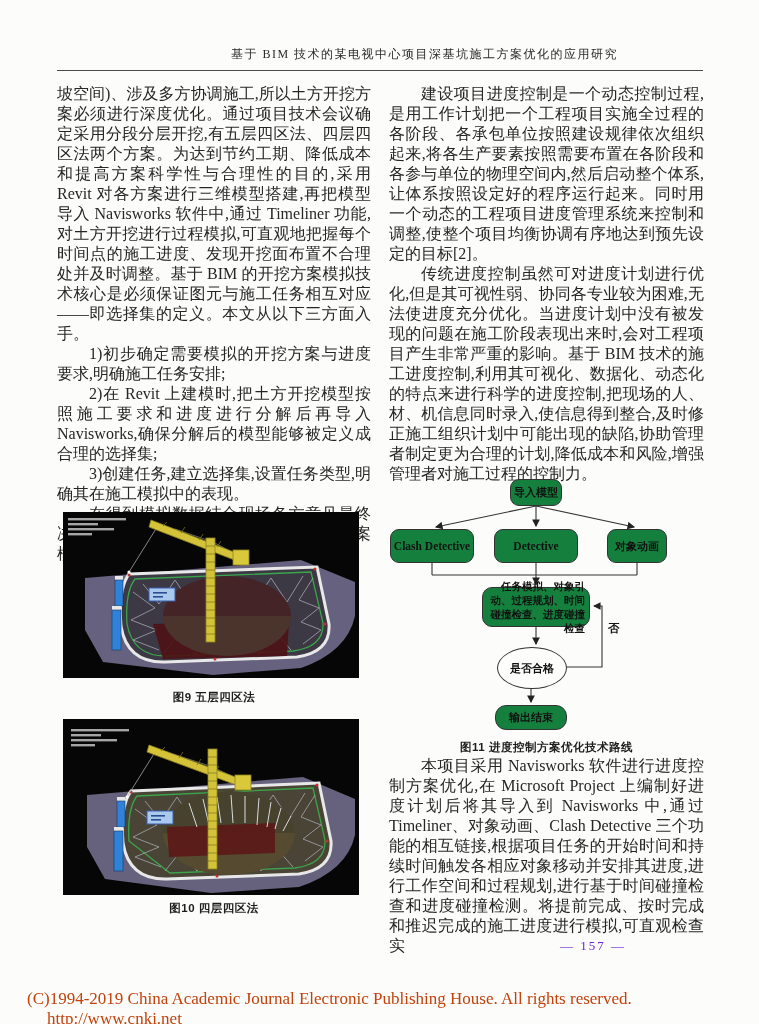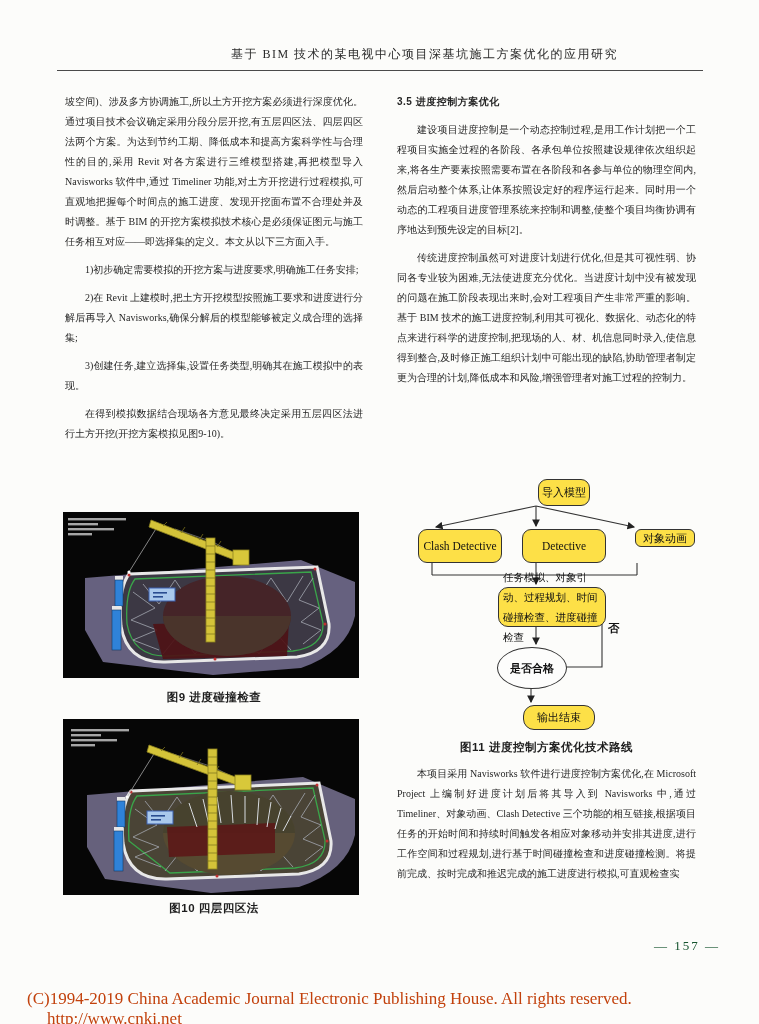--- a/index.html
+++ b/index.html
@@ -11,21 +11,21 @@
   
   .header-title{
     position:absolute;top:46px;left:0;width:100%;text-align:center;
     font-size:12px;letter-spacing:1.5px;color:#2a2a2a;padding-left:45px;
   }
   .header-rule{position:absolute;top:70px;left:57px;width:646px;height:0;border-top:1.2px solid #4a4a4a;}
   
   .col{position:absolute;top:84px;width:314px;}
   .col-left{left:57px;}
   .col-right{left:389px;width:315px;}
-  .col p{margin:8px;font-size:10px;line-height:20px;text-align:justify;color:#262626;}
+  .col p{margin:0;font-size:16px;line-height:20px;text-align:justify;color:#262626;}
   .indent{text-indent:2em;}
   .sec-head{
     font-family:"Liberation Sans","DejaVu Sans",sans-serif;
     font-weight:bold;font-size:13px;margin:0 0 3px 0;color:#1d1d1d;letter-spacing:.5px;
   }
   
   .fig-img{position:absolute;left:63px;width:296px;display:block;}
   #fig9{top:512px;height:166px;}
   #fig10{top:719px;height:176px;}
   .fig-caption{
@@ -36,43 +36,43 @@
   #cap9{top:690px;}
   #cap10{top:901px;}
   #cap11{position:absolute;left:389px;width:315px;top:740px;text-align:center;
     font-family:"Liberation Sans","DejaVu Sans",sans-serif;font-weight:bold;
     font-size:11.5px;color:#1d1d1d;letter-spacing:.5px;}
   
   #flowchart{position:absolute;left:389px;top:478px;width:315px;height:254px;}
   #flowchart svg{position:absolute;left:0;top:0;}
   .fc-box{
     position:absolute;box-sizing:border-box;border:1.1px solid #333;border-radius:9px;
-    background:#fde047;display:flex;align-items:center;justify-content:center;
-    font-family:"Liberation Sans","DejaVu Sans",sans-serif;font-weight:normal;
-    font-size:11px;color:#111;text-align:center;line-height:12.5px;margin-left:28px;
+    background:#15803d;display:flex;align-items:center;justify-content:center;
+    font-family:"Liberation Sans","DejaVu Sans",sans-serif;font-weight:bold;
+    font-size:11px;color:#111;text-align:center;line-height:12.5px;
   }
   .fc-serif{font-family:"Liberation Serif","DejaVu Serif",serif;font-size:11.5px;}
   #fc-import{left:121px;top:1px;width:52px;height:27px;}
   #fc-clash{left:1px;top:51px;width:84px;height:34px;}
   #fc-timeliner{left:105px;top:51px;width:84px;height:34px;}
-  #fc-anim{left:218px;top:51px;width:60px;height:18px;border-radius:6px;}
-  #fc-process{left:81px;top:109px;width:108px;height:40px;border-radius:10px;
-    font-size:10.5px;line-height:20px;padding:2px 4px;text-align:left;}
+  #fc-anim{left:218px;top:51px;width:60px;height:34px;}
+  #fc-process{left:93px;top:109px;width:108px;height:40px;border-radius:10px;
+    font-size:10.5px;line-height:14px;padding:2px 4px;text-align:right;}
   #fc-decision{
     position:absolute;left:108px;top:169px;width:68px;height:40px;border:1.1px solid #333;
     border-radius:50%;background:#fdfdfc;display:flex;align-items:center;justify-content:center;
     font-family:"Liberation Sans","DejaVu Sans",sans-serif;font-weight:bold;font-size:11px;color:#111;}
   #fc-output{left:106px;top:227px;width:72px;height:25px;border-radius:11px;}
   #fc-no{position:absolute;left:219px;top:143px;font-family:"Liberation Sans","DejaVu Sans",sans-serif;
     font-weight:bold;font-size:11.5px;color:#111;}
   
   #para3-block{position:absolute;left:389px;top:756px;width:315px;}
   
-  #page-number{position:absolute;left:560px;top:938px;width:160px;text-align:right;
-    font-size:13px;letter-spacing:2px;color:#14532d;}
+  #page-number{position:absolute;left:560px;top:938px;width:160px;text-align:left;
+    font-size:13px;letter-spacing:2px;color:#6d28d9;}
   #footer{position:absolute;left:27px;top:989px;width:720px;font-size:17px;color:#c2410c;}
   #footer .url{margin-left:20px;}
 </style>
 </head>
 <body>
 
 <div id="page">
 
   <div class="header-title">基于 BIM 技术的某电视中心项目深基坑施工方案优化的应用研究</div>
   <div class="header-rule"></div>
@@ -127,21 +127,21 @@
       <circle cx="66" cy="60" r="1.6" fill="#ffffff"></circle>
       <line x1="150" y1="30" x2="112" y2="17" stroke="#888888" stroke-width="0.7"></line>
       <line x1="150" y1="30" x2="176" y2="44" stroke="#888888" stroke-width="0.7"></line>
       <polygon points="88,8 176,42 174,49 86,15" fill="#d4c339" stroke="#8f8420" stroke-width="0.8"></polygon>
       <path d="M100,14 L104,10 M118,21 L122,15 M136,28 L140,22 M154,35 L158,29" stroke="#7a701a" stroke-width="0.8"></path>
       <rect x="143" y="26" width="9" height="104" fill="#d4c339" stroke="#8f8420" stroke-width="0.8"></rect>
       <path d="M143,34 h9 M143,42 h9 M143,50 h9 M143,58 h9 M143,66 h9 M143,74 h9 M143,82 h9 M143,90 h9 M143,98 h9 M143,106 h9 M143,114 h9 M143,122 h9" stroke="#7a701a" stroke-width="0.7"></path>
       <rect x="170" y="38" width="16" height="15" fill="#d8c83a" stroke="#8f8420" stroke-width="0.8"></rect>
     </g>
   </svg>
-  <div id="cap9" class="fig-caption">图9  进度碰撞检查</div>
+  <div id="cap9" class="fig-caption">图9  五层四区法</div>
 
   <svg id="fig10" class="fig-img" viewBox="0 0 296 176" xmlns="http://www.w3.org/2000/svg">
     <rect x="0" y="0" width="296" height="176" fill="#060606"></rect>
     <g fill="#cfcfcf" opacity="0.8">
       <rect x="8" y="10" width="58" height="2.4"></rect>
         <rect x="8" y="15" width="30" height="2.4"></rect>
       <rect x="8" y="20" width="46" height="2.4"></rect>
         <rect x="8" y="25" width="24" height="2.4"></rect>
     </g>
     <path d="M24,76 L240,58 L292,80 L292,116 Q284,152 236,168 L148,174 L42,160 L24,128 Z" fill="#66617c"></path>
@@ -192,21 +192,20 @@
       <polygon points="86,26 178,60 176,67 84,33" fill="#d4c339" stroke="#8f8420" stroke-width="0.8"></polygon>
       <path d="M98,32 L102,28 M116,39 L120,33 M134,46 L138,40 M152,53 L156,47" stroke="#7a701a" stroke-width="0.8"></path>
       <rect x="145" y="30" width="9" height="120" fill="#d4c339" stroke="#8f8420" stroke-width="0.8"></rect>
       <path d="M145,38 h9 M145,46 h9 M145,54 h9 M145,62 h9 M145,70 h9 M145,78 h9 M145,86 h9 M145,94 h9 M145,102 h9 M145,110 h9 M145,118 h9 M145,126 h9 M145,134 h9 M145,142 h9" stroke="#7a701a" stroke-width="0.7"></path>
       <rect x="172" y="56" width="16" height="15" fill="#d8c83a" stroke="#8f8420" stroke-width="0.8"></rect>
     </g>
   </svg>
   <div id="cap10" class="fig-caption">图10  四层四区法</div>
 
   <div class="col col-right">
-    <p class="sec-head">3.5  进度控制方案优化</p>
     <p class="indent">建设项目进度控制是一个动态控制过程,是用工作计划把一个工程项目实施全过程的各阶段、各承包单位按照建设规律依次组织起来,将各生产要素按照需要布置在各阶段和各参与单位的物理空间内,然后启动整个体系,让体系按照设定好的程序运行起来。同时用一个动态的工程项目进度管理系统来控制和调整,使整个项目均衡协调有序地达到预先设定的目标[2]。</p>
     <p class="indent">传统进度控制虽然可对进度计划进行优化,但是其可视性弱、协同各专业较为困难,无法使进度充分优化。当进度计划中没有被发现的问题在施工阶段表现出来时,会对工程项目产生非常严重的影响。基于 BIM 技术的施工进度控制,利用其可视化、数据化、动态化的特点来进行科学的进度控制,把现场的人、材、机信息同时录入,使信息得到整合,及时修正施工组织计划中可能出现的缺陷,协助管理者制定更为合理的计划,降低成本和风险,增强管理者对施工过程的控制力。</p>
   </div>
 
   <div id="flowchart">
     <svg width="315" height="254" viewBox="0 0 315 254" xmlns="http://www.w3.org/2000/svg">
       <defs>
         <marker id="arr" viewBox="0 0 10 10" refX="8.5" refY="5" markerWidth="7" markerHeight="7" orient="auto-start-reverse">
           <path d="M0,0 L10,5 L0,10 Z" fill="#222"></path>
         </marker>

